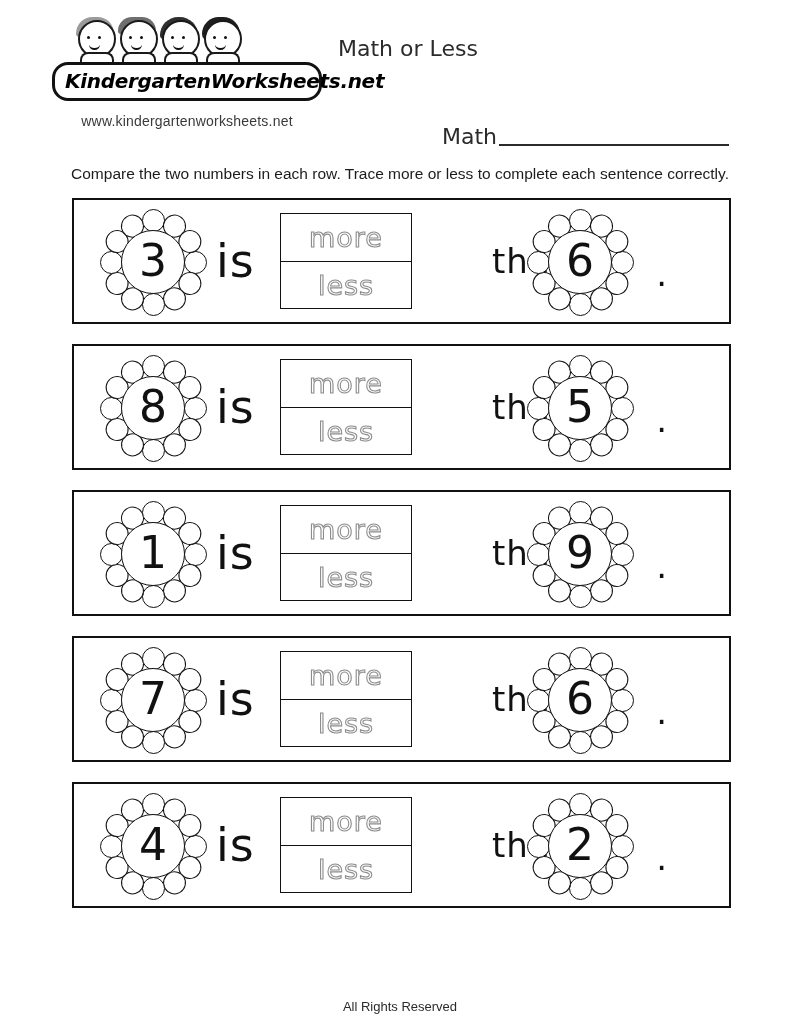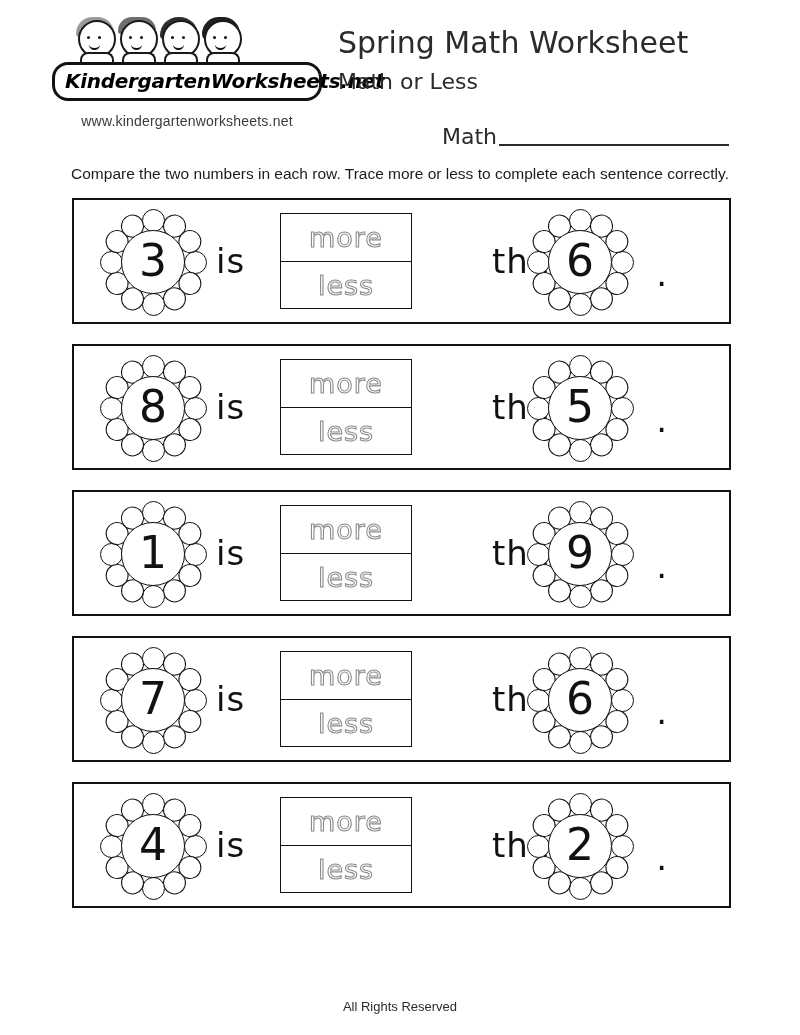--- a/index.html
+++ b/index.html
@@ -235,21 +235,21 @@
     color: #111;
     margin-top: -3px;
   }
 
   .word-is {
     position: absolute;
     left: 142px;
     top: 50%;
     transform: translateY(-50%);
     font-family: "DejaVu Sans", sans-serif;
-    font-size: 34px;
+    font-size: 46px;
     letter-spacing: 1px;
     color: #111;
   }
   .word-than {
     position: absolute;
     left: 418px;
     top: 50%;
     transform: translateY(-50%);
     font-family: "DejaVu Sans", sans-serif;
     font-size: 34px;
@@ -343,21 +343,20 @@
         <div class="eye r"></div>
         <div class="mouth"></div>
         <div class="body"></div>
       </div>
     </div>
     <div class="logo-bar">KindergartenWorksheets.net</div>
     <div class="logo-url">www.kindergartenworksheets.net</div>
   </div>
 
   <div class="title-block">
-    <div class="ws-title">Spring Math Worksheet</div>
     <div class="ws-subtitle">Math or Less</div>
   </div>
 
   <div class="name-row">
     <span>Math</span><span class="name-line"></span>
   </div>
 </div>
 
 <div class="instructions">Compare the two numbers in each row. Trace more or less to complete each sentence correctly.</div>
 

